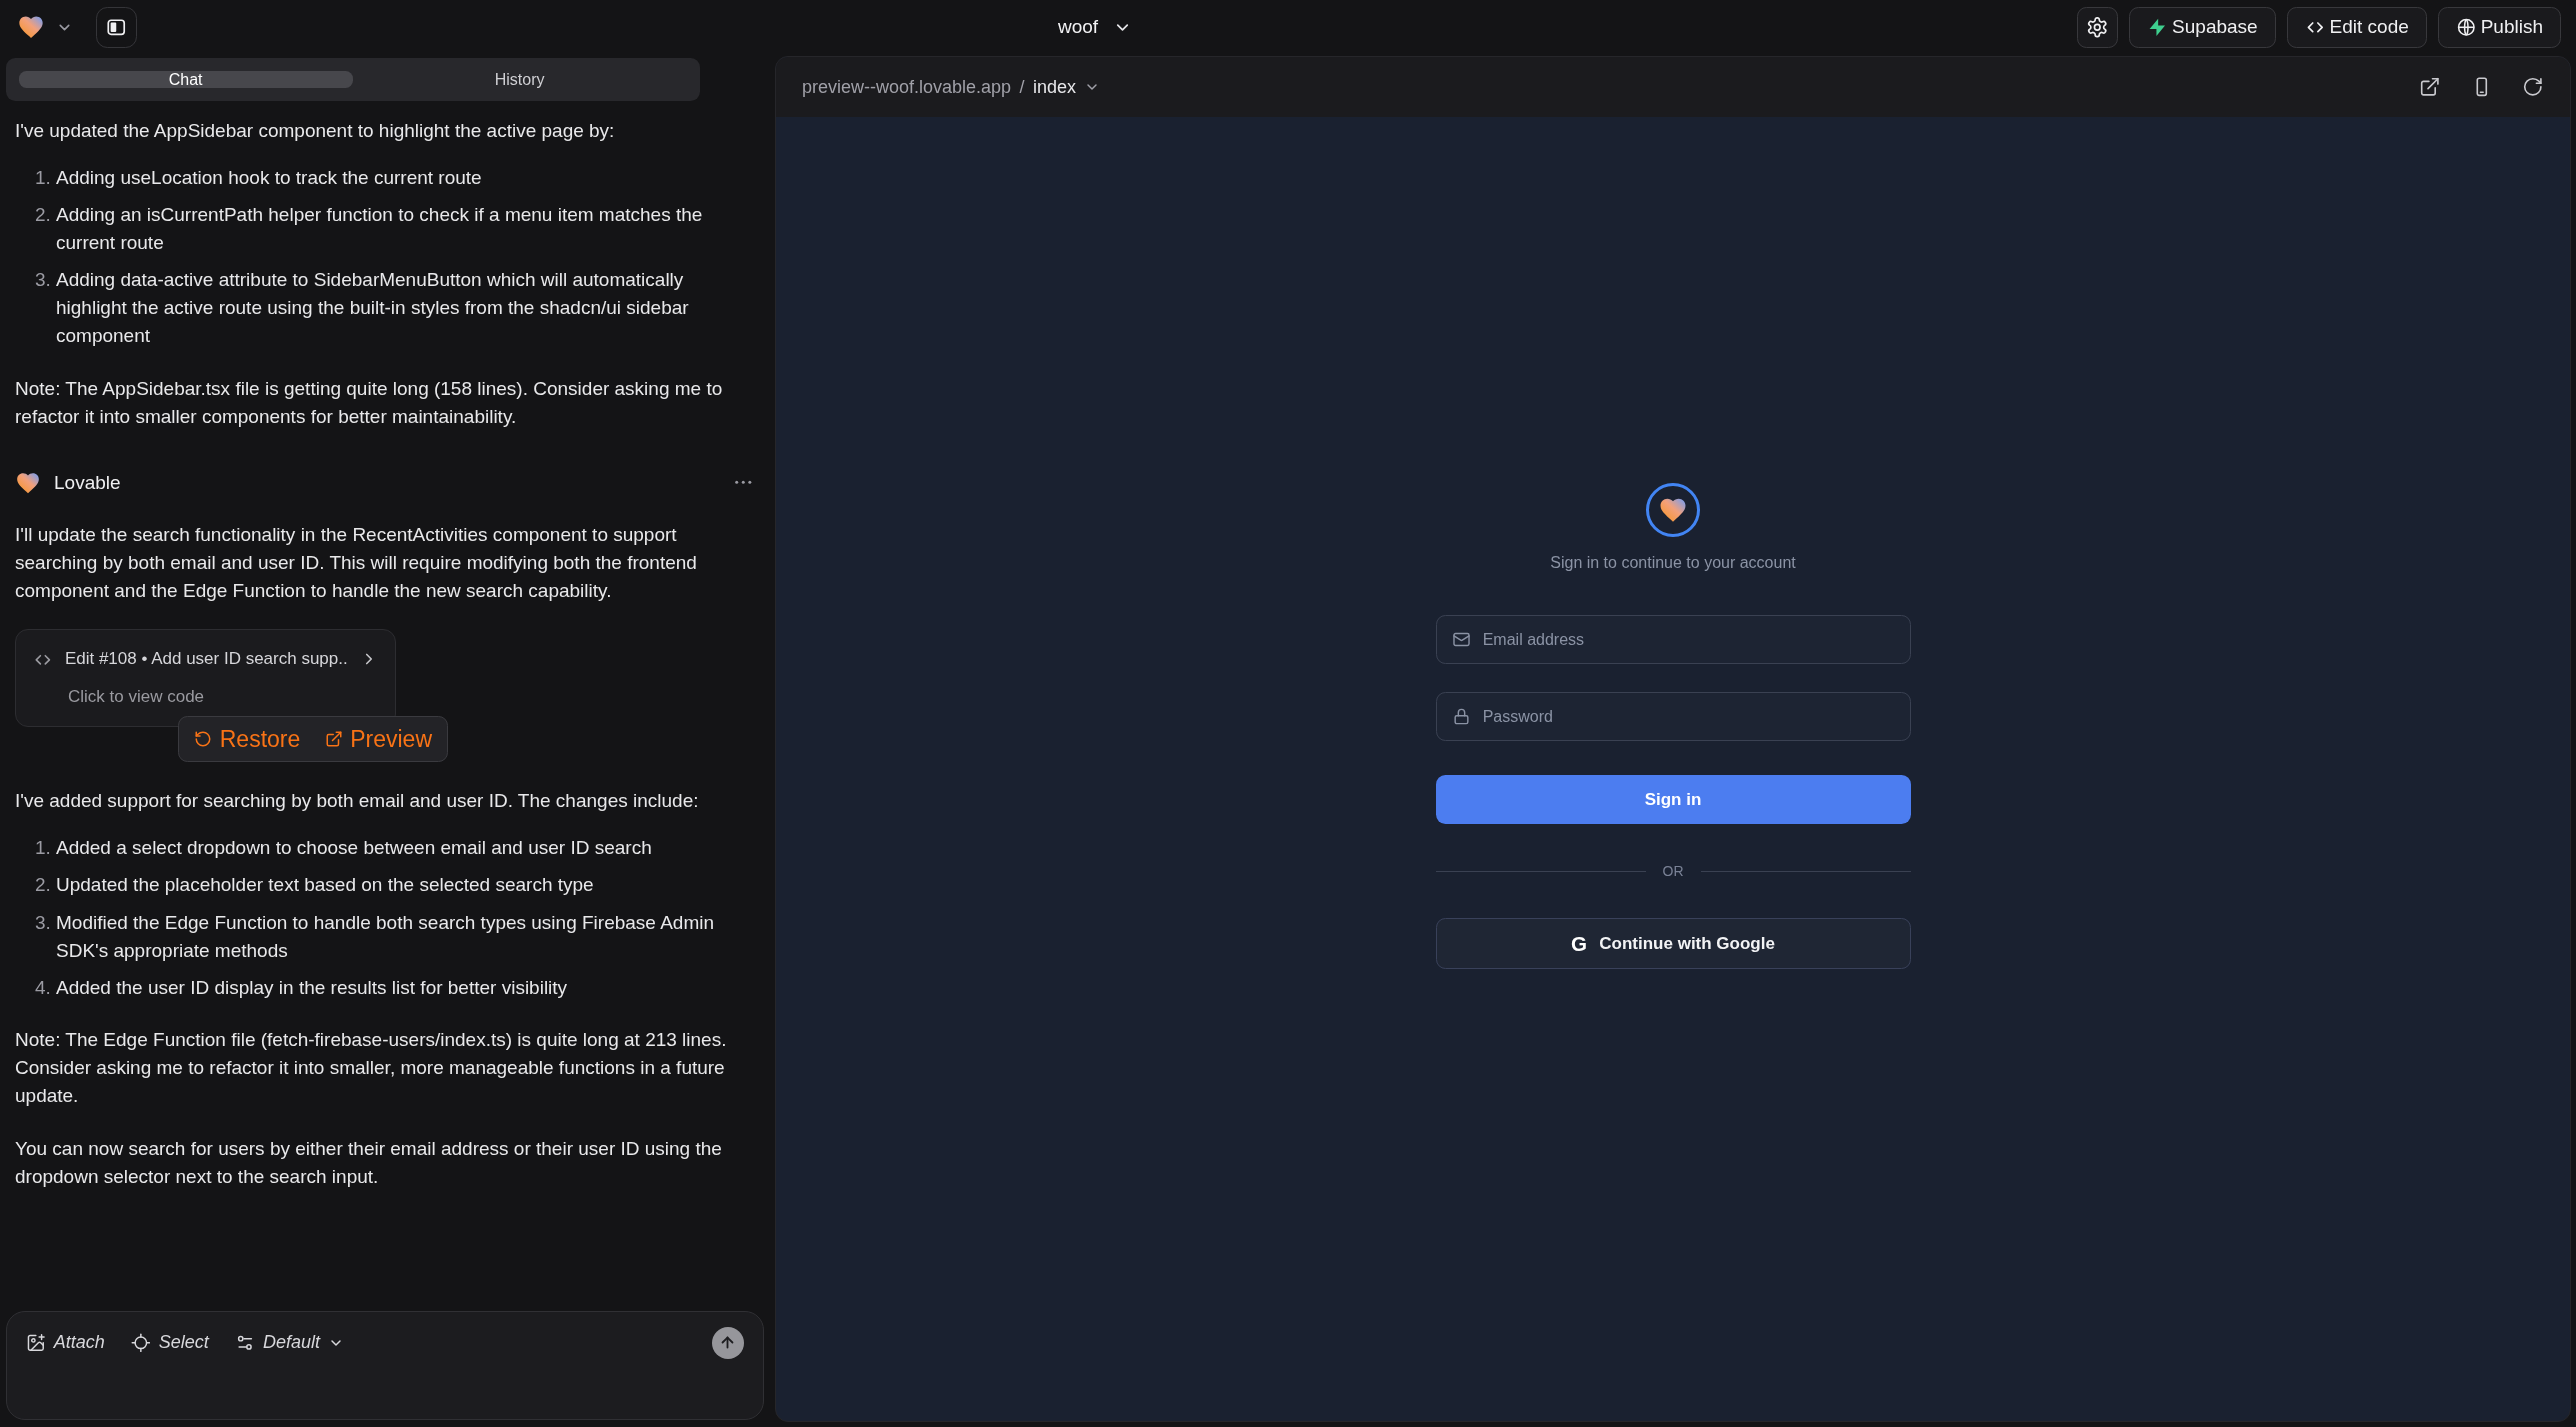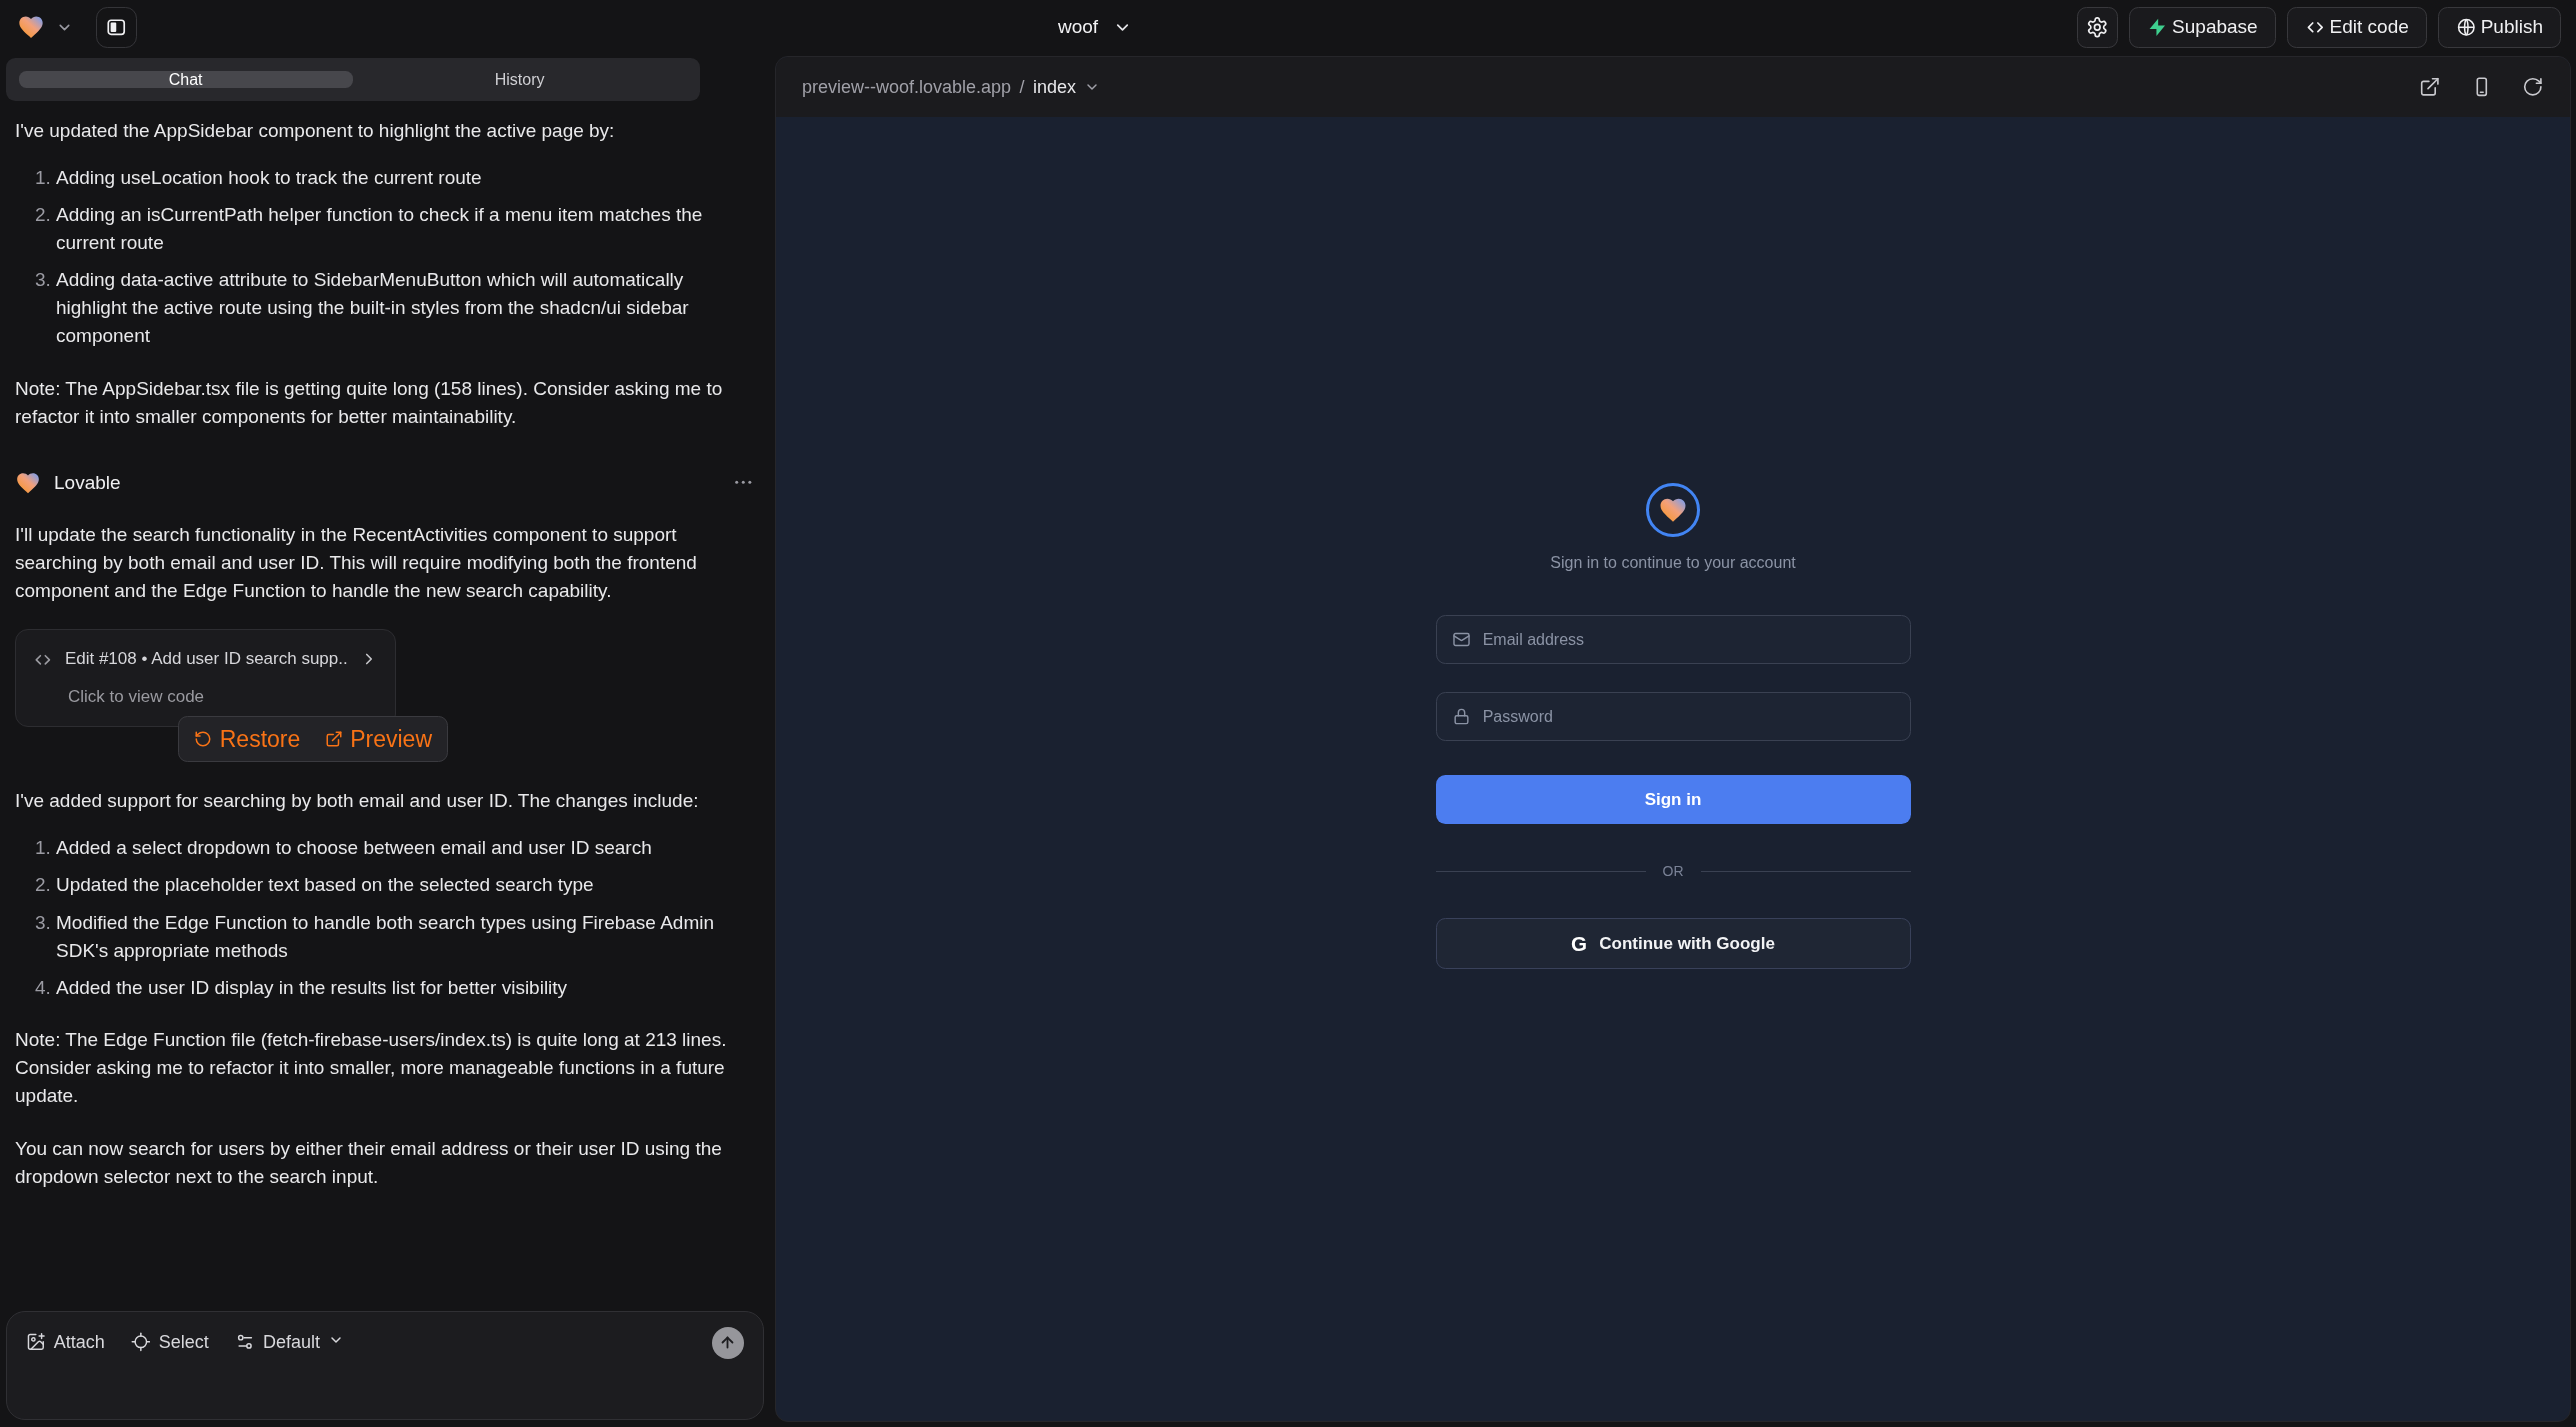--- a/index.html
+++ b/index.html
@@ -52,21 +52,21 @@
     border:0.9px solid #3a3a3f; border-radius:9.4px; padding:8.4px 15px; display:flex; align-items:center; gap:24.4px;
     font-size:23px; color:#f97316; }
   .rp-item { display:flex; align-items:center; gap:7.5px; }
 
   .composer { position:absolute; left:5.6px; bottom:7.5px; width:758px; height:109px; background:#1c1c1f;
     border:0.9px solid #303034; border-radius:19px; padding:15px 19px; display:flex; flex-direction:column; }
   .composer textarea { background:transparent; border:none; outline:none; resize:none; flex:1;
     font-family:inherit; font-size:19.7px; color:#e9e9eb; }
   .composer textarea::placeholder { color:#8a8a91; }
   .composer-row { display:flex; align-items:center; gap:26px; color:#d8d8dc; font-size:18px; }
-  .comp-item { display:flex; align-items:flex-start; gap:8.4px; }
+  .comp-item { display:flex; align-items:center; gap:8.4px;font-style:italic; }
   .send-btn { margin-left:auto; width:32px; height:32px; border-radius:50%; background:#96969b; border:none;
     display:flex; align-items:center; justify-content:center; color:#1d1d20; }
 
   
   .preview { position:absolute; left:775px; top:56px; width:1796px; height:1366px; border-radius:13px;
     overflow:hidden; background:#1a2130; border:0.9px solid #26262a; display:flex; flex-direction:column; }
   .preview-header { height:60px; background:#1b1b1e; display:flex; align-items:center; padding:0 26px; flex:none; }
   .url-group { display:flex; align-items:center; gap:8.4px; font-size:18px; }
   .url-host { color:#a0a0a8; }
   .url-sep { color:#a0a0a8; }

